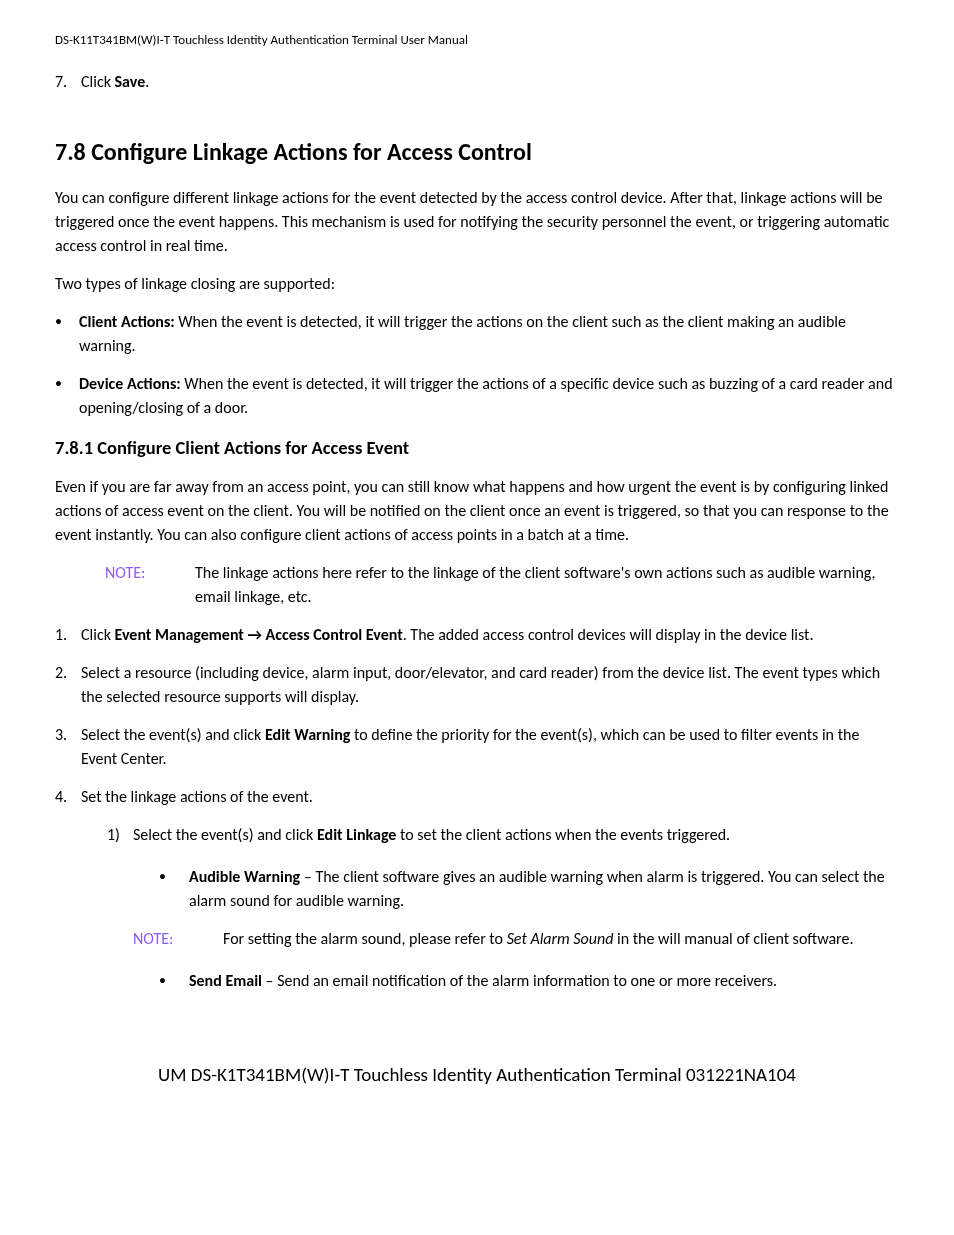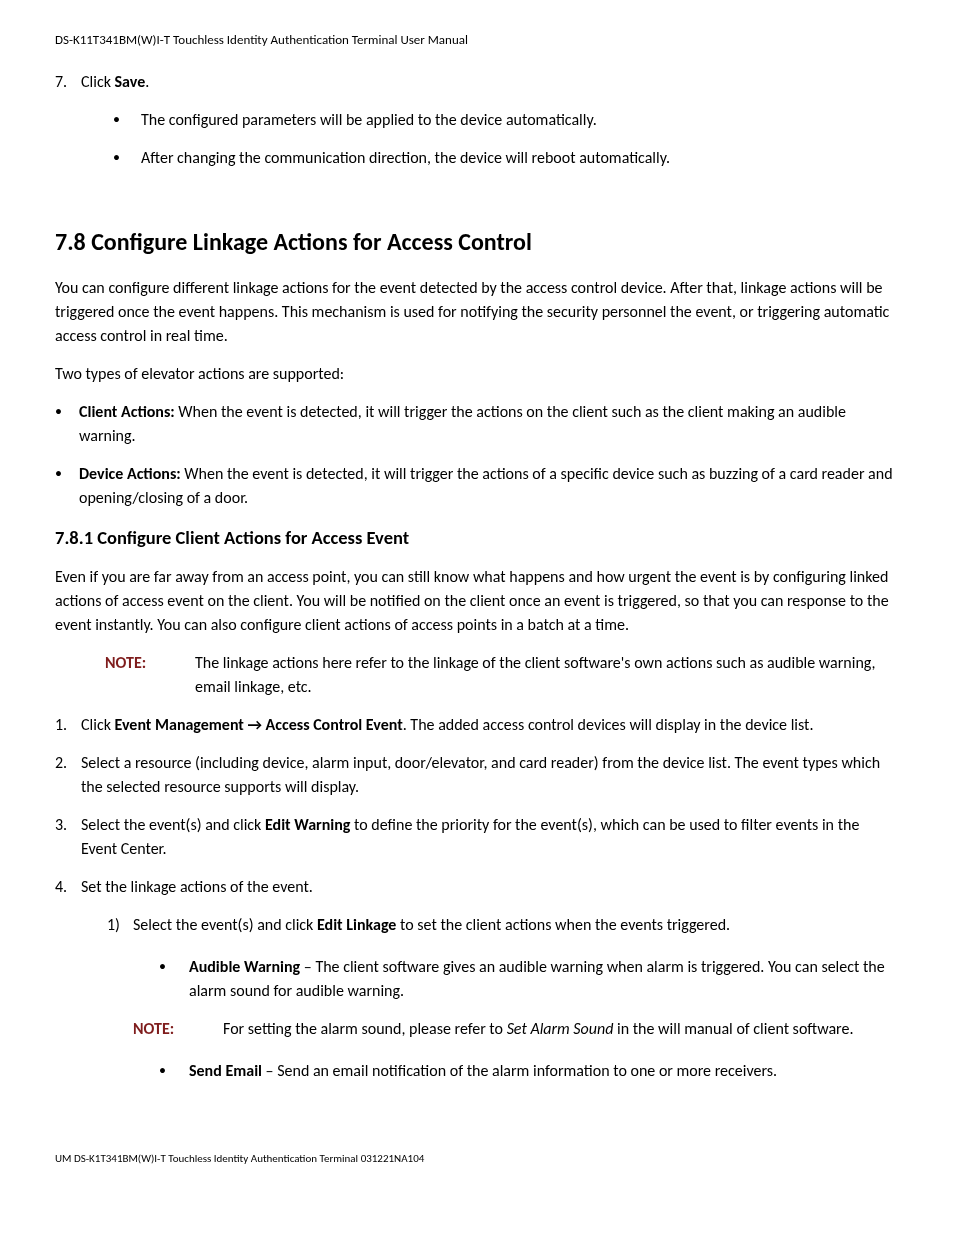--- a/index.html
+++ b/index.html
@@ -77,22 +77,22 @@
   }
   p.body-para {
     margin-bottom: 14px;
   }
   .note-block {
     display: flex;
     margin-bottom: 14px;
     padding-left: 50px;
   }
   .note-label {
-    color: #7f1d1d;
-    font-weight: bold;
+    color: #8b5cf6;
+    font-weight: normal;
     min-width: 90px;
   }
   .note-text {
     flex: 1;
   }
   .sub-ol {
     list-style: none;
     padding-left: 26px;
     margin-top: 14px;
   }
@@ -123,49 +123,45 @@
     font-size: 14px;
     top: 1px;
   }
   .note-block-deep {
     display: flex;
     margin-bottom: 14px;
     padding-left: 0px;
   }
   .footer {
     display: flex;
-    justify-content: flex-start;
-    font-size: 11px;
+    justify-content: center;
+    font-size: 19px;
     margin-top: 40px;
   }
   strong { font-weight: bold; }
   em { font-style: italic; }
 </style>
 </head>
 <body>
 
 <div class="header">DS-K11T341BM(W)I-T Touchless Identity Authentication Terminal User Manual</div>
 
 <ol class="ol-main">
   <li>
     <span class="ol-num">7.</span>
     <div class="ol-content">
       <span>Click </span><strong>Save</strong><span>.</span>
-      <ul class="sub-bullets">
-        <li>The configured parameters will be applied to the device automatically.</li>
-        <li>After changing the communication direction, the device will reboot automatically.</li>
-      </ul>
     </div>
   </li>
 </ol>
 
 <h1 class="section-title">7.8 Configure Linkage Actions for Access Control</h1>
 
 <p class="body-para">You can configure different linkage actions for the event detected by the access control device. After that, linkage actions will be triggered once the event happens. This mechanism is used for notifying the security personnel the event, or triggering automatic access control in real time.</p>
-<p class="body-para">Two types of elevator actions are supported:</p>
+<p class="body-para">Two types of linkage closing are supported:</p>
 
 <ul class="top-bullets">
   <li>
     <strong>Client Actions:</strong><span> When the event is detected, it will trigger the actions on the client such as the client making an audible warning.</span>
   </li>
   <li>
     <strong>Device Actions:</strong><span> When the event is detected, it will trigger the actions of a specific device such as buzzing of a card reader and opening/closing of a door.</span>
   </li>
 </ul>
 

